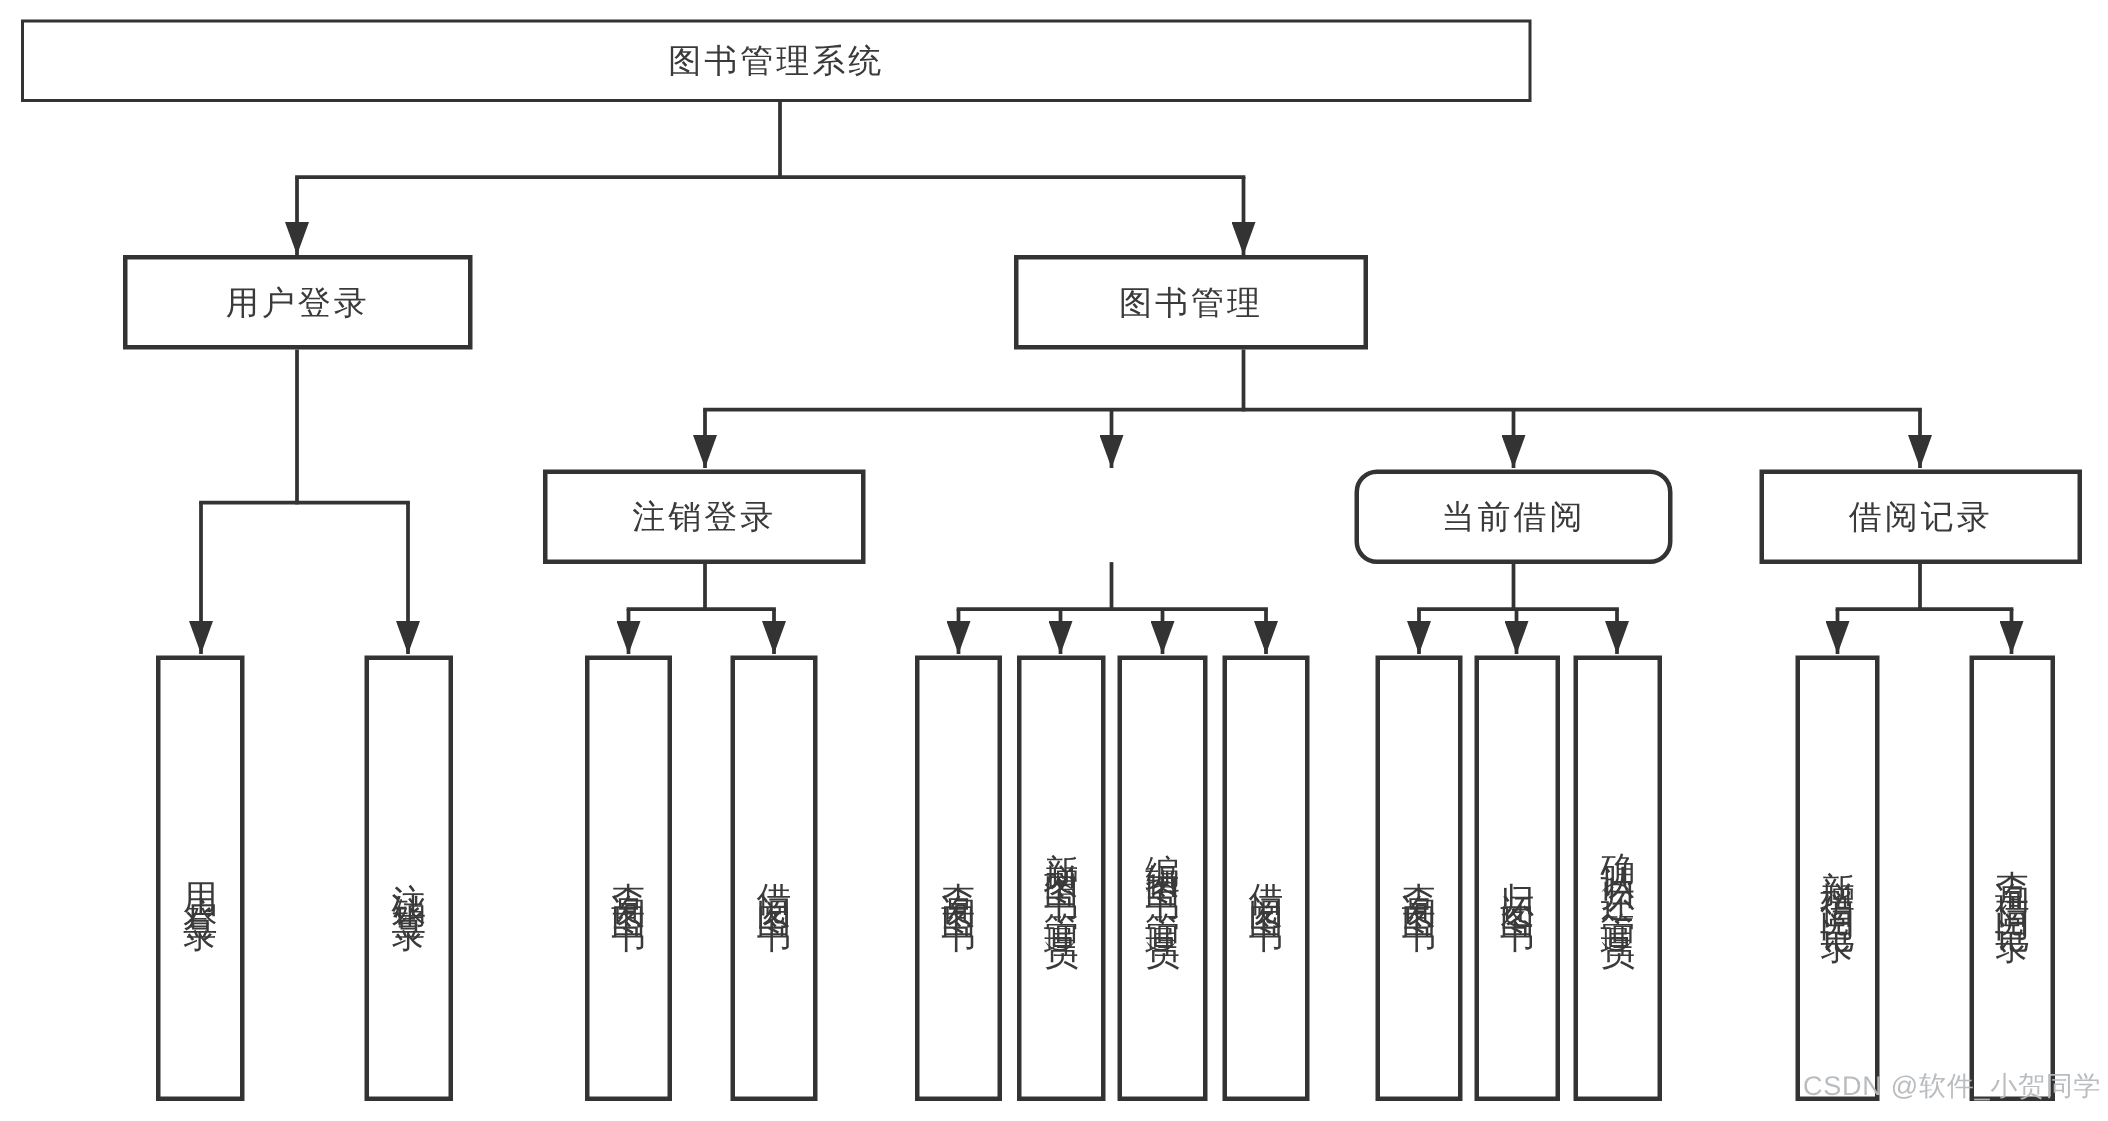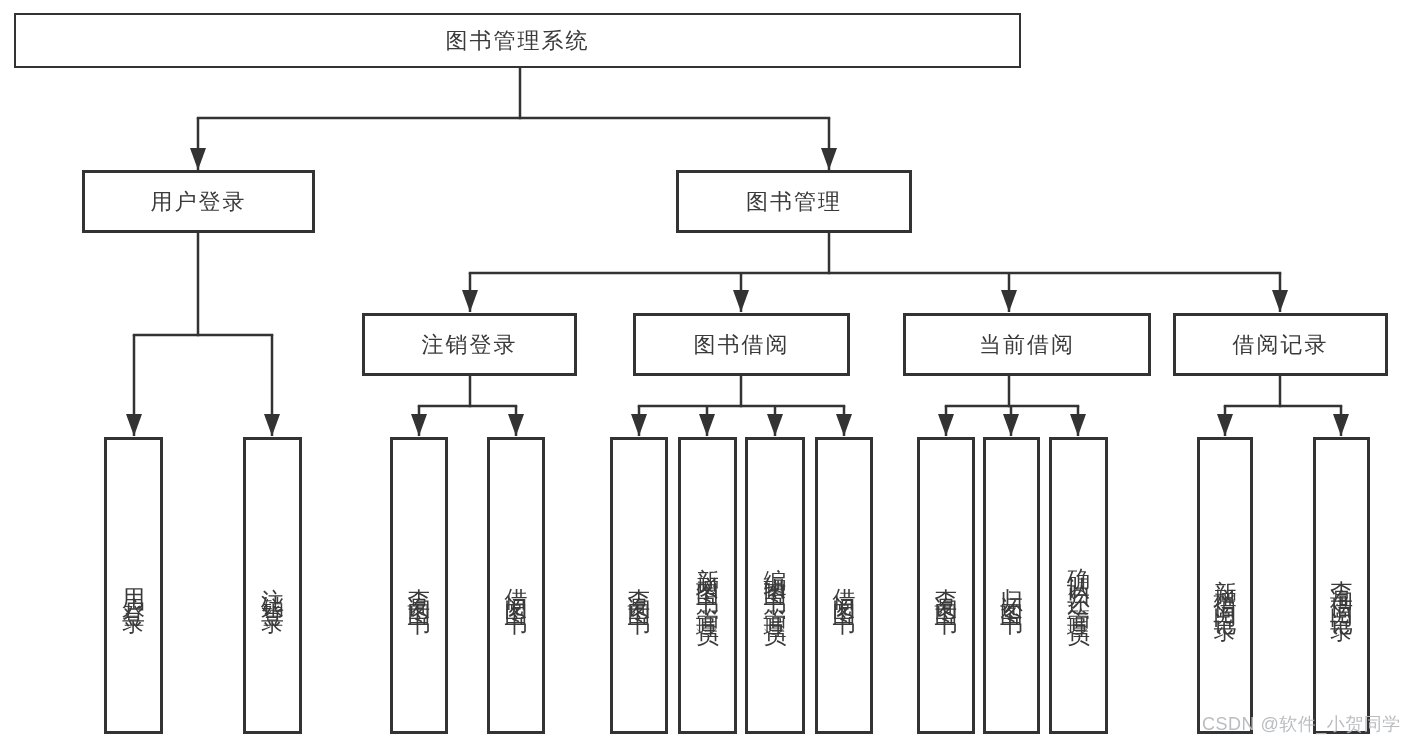--- a/index.html
+++ b/index.html
@@ -103,22 +103,21 @@
       <path d="M1341 406 V436" marker-end="url(#arrowhead)"></path>
     </g>
   </svg>
 
   <div class="node h" style="left:14px; top:13px; width:1007px; height:55px;">图书管理系统</div>
 
   <div class="node h lv" style="left:82px; top:170px; width:233px; height:63px;">用户登录</div>
   <div class="node h lv" style="left:676px; top:170px; width:236px; height:63px;">图书管理</div>
 
   <div class="node h lv" style="left:362px; top:313px; width:215px; height:63px;">注销登录</div>
-  <div class="node h lv" style="left:633px; top:313px; width:217px; height:63px;">图书借阅</div>
-  <div class="node h lv" style="left:903px; top:313px; width:248px; height:63px;">当前借阅</div>
+  <div class="node h lv" style="left:903px; top:313px; width:212px; height:63px;border-radius:15px;">当前借阅</div>
   <div class="node h lv" style="left:1173px; top:313px; width:215px; height:63px;">借阅记录</div>
 
   <div class="node leaf" style="left:104px; top:437px; width:59px; height:297px;">用户登录</div>
   <div class="node leaf" style="left:243px; top:437px; width:59px; height:297px;">注销登录</div>
 
   <div class="node leaf" style="left:390px; top:437px; width:58px; height:297px;">查询图书</div>
   <div class="node leaf" style="left:487px; top:437px; width:58px; height:297px;">借阅图书</div>
 
   <div class="node leaf" style="left:610px; top:437px; width:58px; height:297px;">查询图书</div>
   <div class="node leaf" style="left:678px; top:437px; width:59px; height:297px;">新增图书（管理员）</div>

